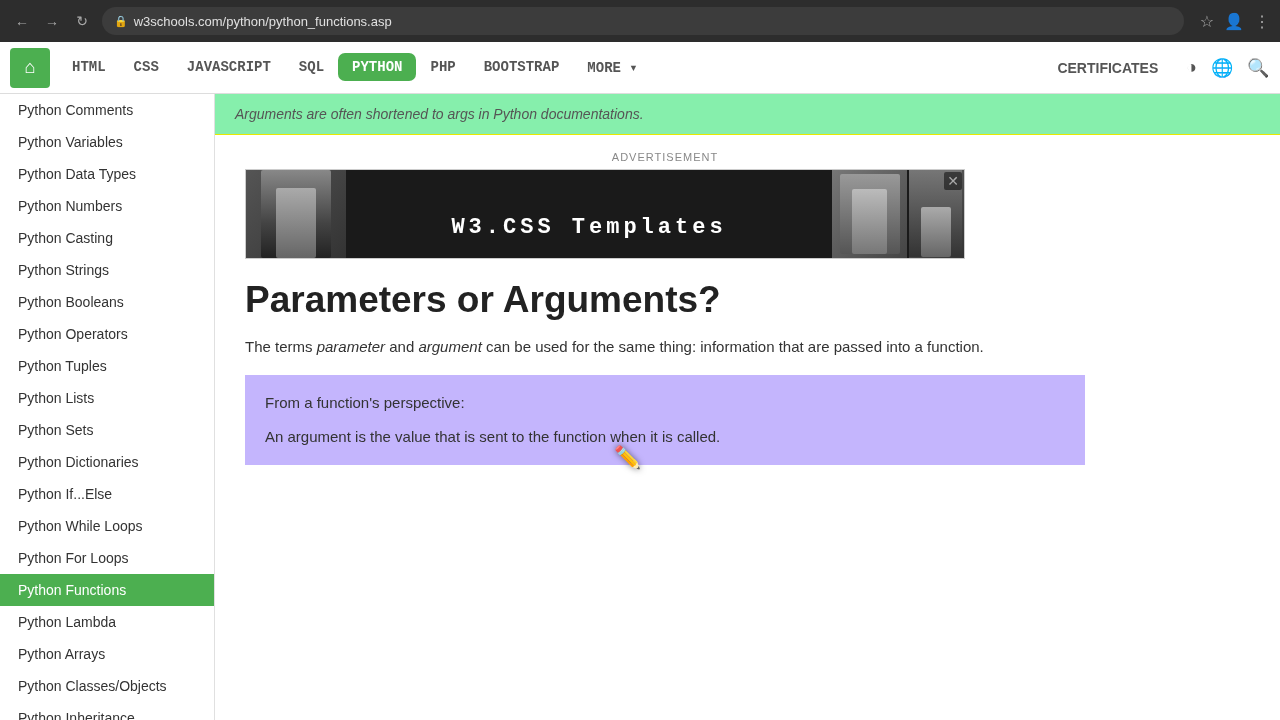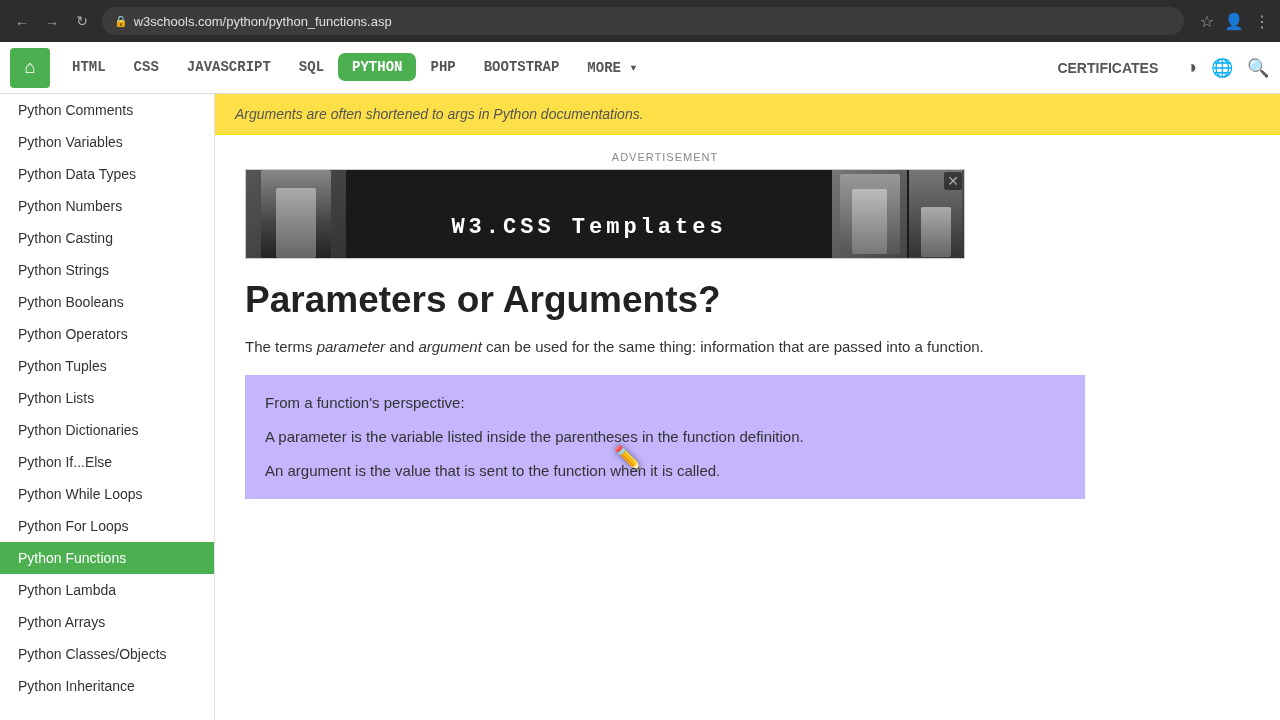--- a/index.html
+++ b/index.html
@@ -129,21 +129,21 @@
       padding: 0;
     }
     .main-content::-webkit-scrollbar { width: 8px; }
     .main-content::-webkit-scrollbar-track { background: #f0f0f0; }
     .main-content::-webkit-scrollbar-thumb { background: #bbb; }
 
     .content-area { padding: 0 30px 20px 30px; max-width: 900px; }
 
     
     .top-callout {
-      background: #fde047;
+      background: #86efac;
       padding: 12px 20px;
       margin-bottom: 0;
       font-style: italic;
       color: #555;
       font-size: 14px;
       border-bottom: 1px solid #e8e800;
     }
     .top-callout em { font-style: italic; }
 
     
@@ -312,20 +312,21 @@
     <a class="sidebar-item">Python Comments</a>
     <a class="sidebar-item">Python Variables</a>
     <a class="sidebar-item">Python Data Types</a>
     <a class="sidebar-item">Python Numbers</a>
     <a class="sidebar-item">Python Casting</a>
     <a class="sidebar-item">Python Strings</a>
     <a class="sidebar-item">Python Booleans</a>
     <a class="sidebar-item">Python Operators</a>
     <a class="sidebar-item">Python Tuples</a>
     <a class="sidebar-item">Python Lists</a>
+    <a class="sidebar-item">Python Sets</a>
     <a class="sidebar-item">Python Dictionaries</a>
     <a class="sidebar-item">Python If...Else</a>
     <a class="sidebar-item">Python While Loops</a>
     <a class="sidebar-item">Python For Loops</a>
     <a class="sidebar-item active">Python Functions</a>
     <a class="sidebar-item">Python Lambda</a>
     <a class="sidebar-item">Python Arrays</a>
     <a class="sidebar-item">Python Classes/Objects</a>
     <a class="sidebar-item">Python Inheritance</a>
 
@@ -365,21 +366,20 @@
       </div>
 
       <h2 class="section-heading">Parameters or Arguments?</h2>
 
       <p class="content-text">
         <span>The terms </span><em>parameter</em><span> and </span><em>argument</em><span> can be used for the same thing: information that are passed into a function.</span>
       </p>
 
       <div class="yellow-box">
         <p>From a function's perspective:</p>
-        <p>A parameter is the variable listed inside the parentheses in the function definition.</p>
         <p>An argument is the value that is sent to the function when it is called.</p>
       </div>
     </div>
   </main>
 </div>
 
 <div class="cursor-overlay" style="left: 614px; top: 445px;">
   <span class="cursor-icon">✏️</span>
 </div>
 

